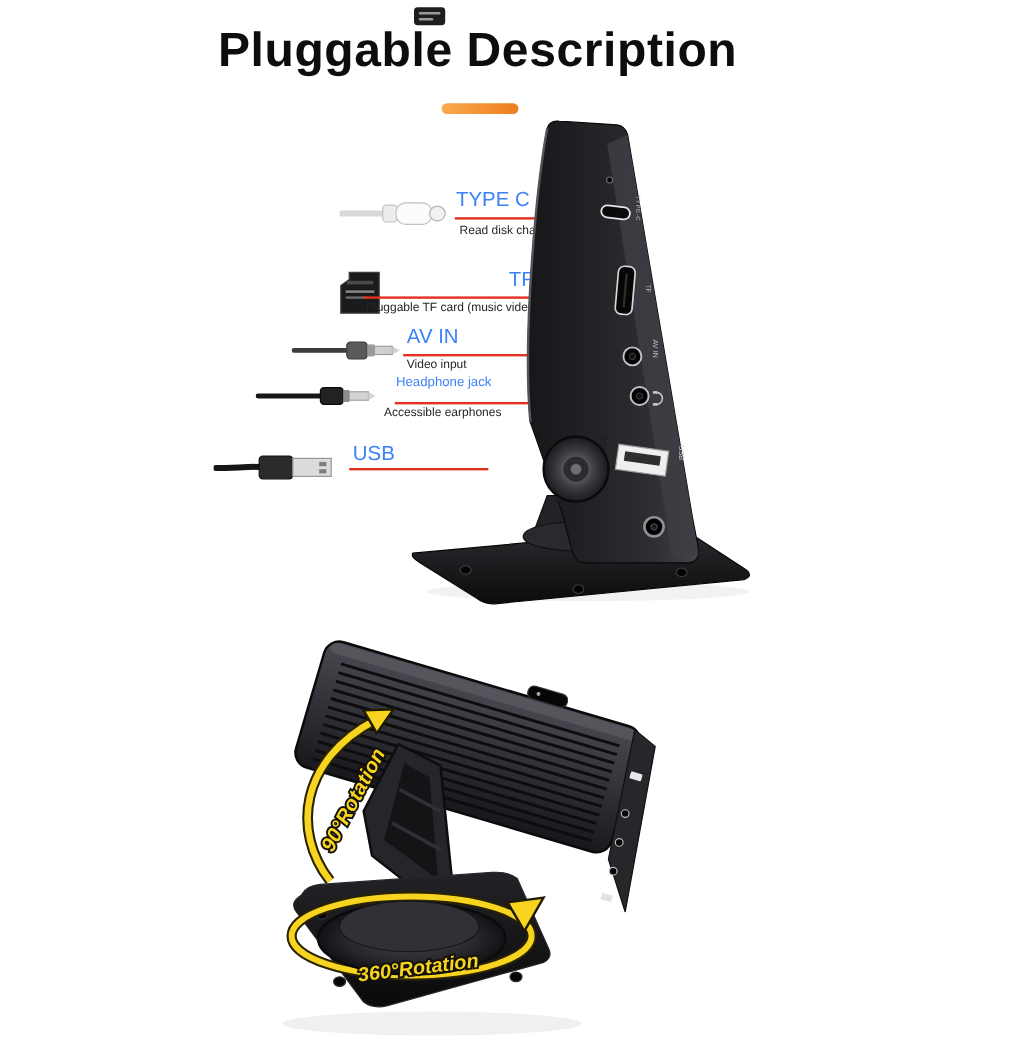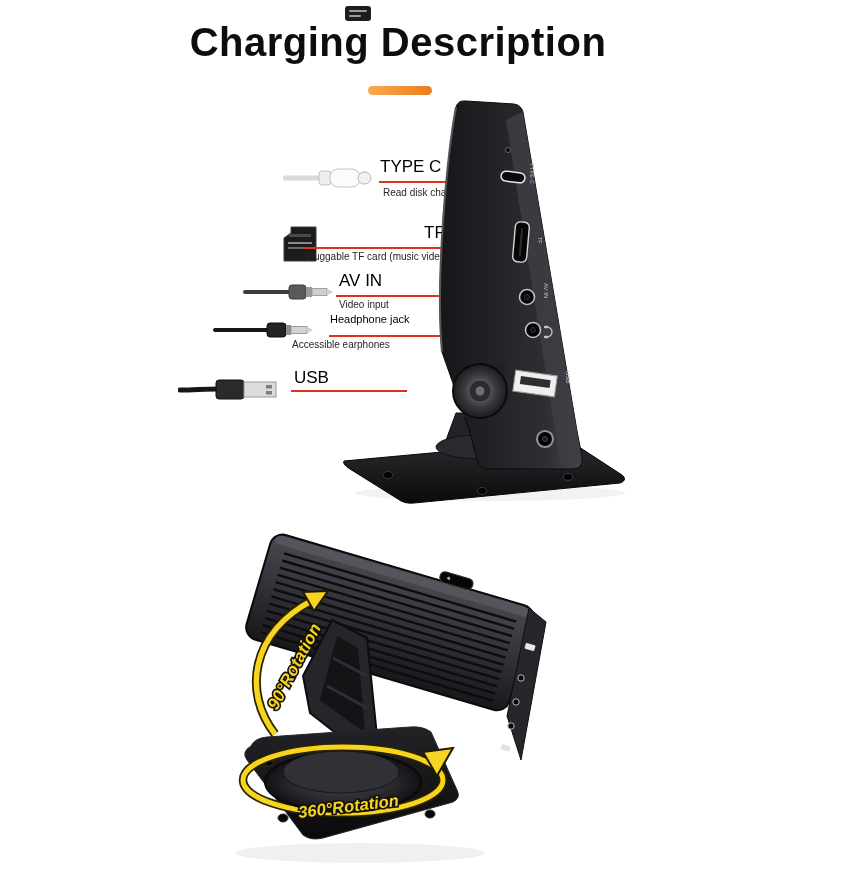--- a/index.html
+++ b/index.html
@@ -7,39 +7,39 @@
         font-family:"Liberation Sans",sans-serif;color:#222;}
   .abs{position:absolute;}
   .page-title{position:absolute;top:20px;left:0;width:796px;text-align:center;margin:0;
               font-size:40px;font-weight:800;color:#0d0d0d;letter-spacing:.5px;}
   .corner-chip{position:absolute;left:345px;top:6px;width:26px;height:15px;background:#1d1d1f;
                border-radius:3px;}
   .corner-chip i{position:absolute;left:4px;top:4px;width:18px;height:2px;background:#9a9a9a;border-radius:1px;}
   .corner-chip i.b{top:9px;width:12px;}
   .accent-bar{position:absolute;left:368px;top:86px;width:64px;height:9px;border-radius:4.5px;
               background:linear-gradient(90deg,#f8ab4e,#ee7c1d);}
-  .port-name{position:absolute;font-size:17px;color:#000000;white-space:nowrap;}
+  .port-name{position:absolute;font-size:17px;color:#3b82f6;white-space:nowrap;}
   .port-name.small{font-size:11px;}
   .port-underline{position:absolute;height:2px;background:#e5301f;}
   .port-desc{position:absolute;font-size:10px;color:#262626;line-height:1.25;white-space:nowrap;}
   .port-desc.wrap{white-space:normal;}
   svg text.mark{font-family:"Liberation Sans",sans-serif;}
   svg text.rot-label{font-family:"Liberation Sans",sans-serif;font-weight:bold;font-style:italic;
                      paint-order:stroke;}
 </style>
 </head>
 <body>
 
 <div class="page">
 
   <div class="corner-chip">
       <i></i>
       <i class="b"></i>
     </div>
-  <h1 class="page-title">Charging Description</h1>
+  <h1 class="page-title">Pluggable Description</h1>
   <div class="accent-bar"></div>
 
   <svg class="abs" style="left:283px;top:160px" width="92" height="36" viewBox="0 0 92 36">
     <path d="M2,18 C18,18 28,18 40,18" stroke="#d9d9d9" stroke-width="5" fill="none" stroke-linecap="round"></path>
     <rect x="36" y="11" width="12" height="14" rx="3" fill="#ededed" stroke="#c2c2c2"></rect>
     <rect x="47" y="9" width="30" height="18" rx="8" fill="#fbfbfb" stroke="#c2c2c2"></rect>
     <rect x="75" y="12" width="13" height="12" rx="6" fill="#f1f1f1" stroke="#b5b5b5"></rect>
   </svg>
   <div class="port-name" style="left:380px;top:157px">TYPE C</div>
   <div class="port-underline" style="left:379px;top:181px;width:84px"></div>
@@ -68,21 +68,21 @@
 
   <svg class="abs" style="left:213px;top:320px" width="105" height="20" viewBox="0 0 105 20">
     <path d="M2,10 L56,10" stroke="#161616" stroke-width="4" fill="none" stroke-linecap="round"></path>
     <rect x="54" y="3" width="19" height="14" rx="3" fill="#222224" stroke="#0c0c0c"></rect>
     <rect x="73" y="5" width="5" height="10" fill="#8d8d8f"></rect>
     <rect x="78" y="6.5" width="16" height="7" fill="#d4d4d4" stroke="#8e8e8e" stroke-width=".8"></rect>
     <polygon points="94,6.5 100,10 94,13.5" fill="#d4d4d4"></polygon>
   </svg>
   <div class="port-name small" style="left:330px;top:313px">Headphone jack</div>
   <div class="port-underline" style="left:329px;top:335px;width:127px"></div>
-  <div class="port-desc" style="left:292px;top:339px">Accessible earphones</div>
+  <div class="port-desc" style="left:320px;top:339px">Accessible earphones</div>
 
   <svg class="abs" style="left:178px;top:374px" width="108" height="30" viewBox="0 0 108 30">
     <path d="M2,16 C16,16 26,15 40,15" stroke="#161616" stroke-width="5" fill="none" stroke-linecap="round"></path>
     <rect x="38" y="6" width="28" height="19" rx="3" fill="#2b2b2d" stroke="#111"></rect>
     <rect x="66" y="8" width="32" height="15" fill="#dcdcdc" stroke="#979797"></rect>
     <rect x="88" y="11" width="6" height="3.5" fill="#7d7d7d"></rect>
     <rect x="88" y="17" width="6" height="3.5" fill="#7d7d7d"></rect>
   </svg>
   <div class="port-name" style="left:294px;top:368px">USB</div>
   <div class="port-underline" style="left:291px;top:390px;width:116px"></div>

